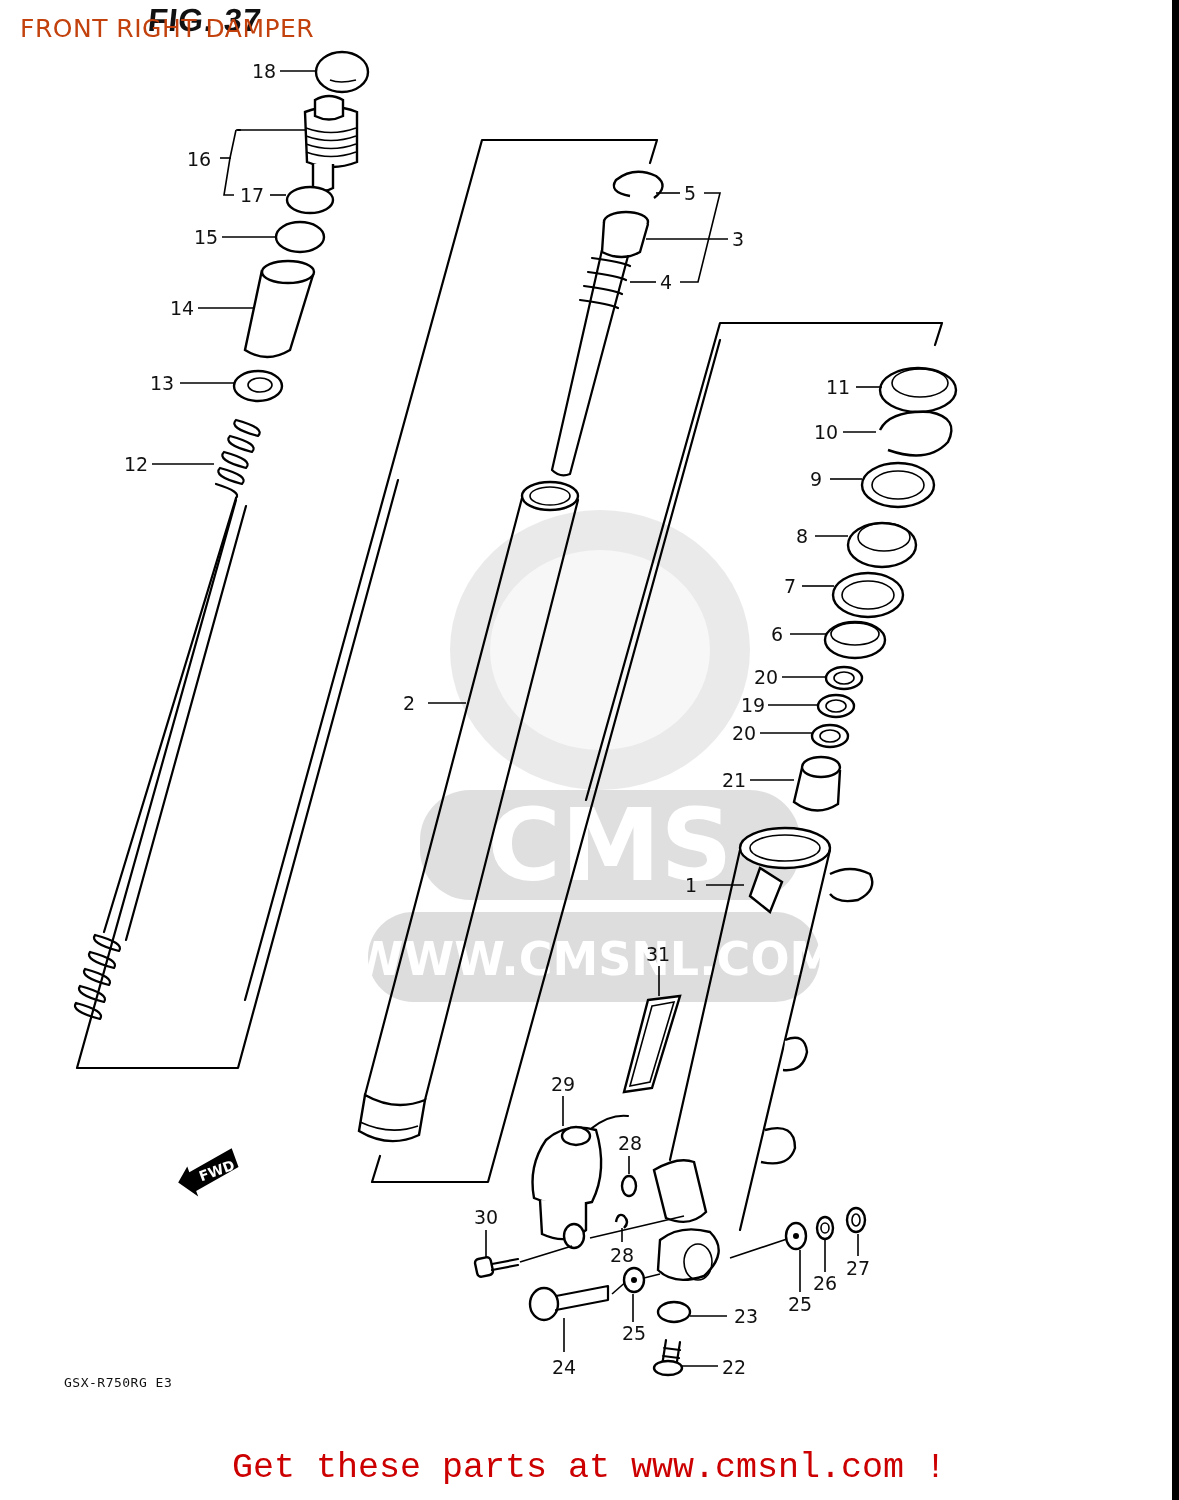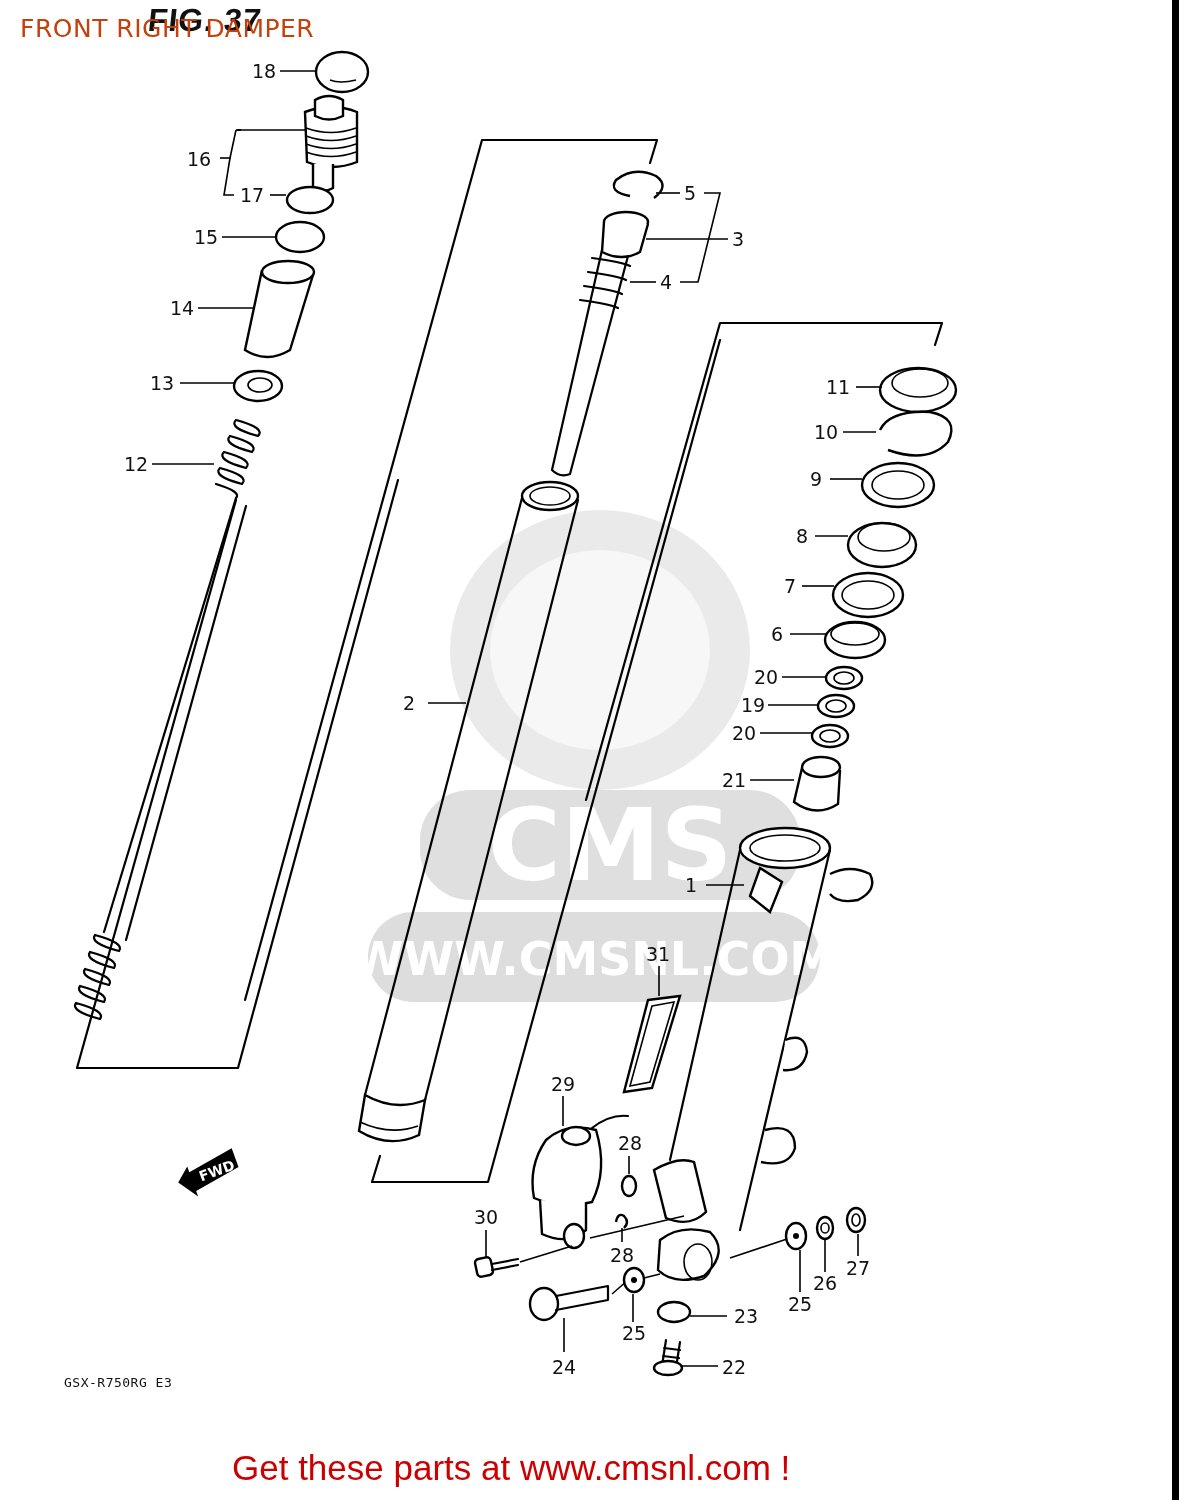--- a/index.html
+++ b/index.html
@@ -1,21 +1,21 @@
 <!DOCTYPE html>
 <html><head>
 <meta charset="utf-8">
 <style>
   html, body { margin: 0; padding: 0; background: #ffffff; }
   body { width: 1179px; height: 1500px; position: relative; overflow: hidden; font-family: "Liberation Sans", sans-serif; }
   #stage { position: absolute; left: 0; top: 0; width: 1179px; height: 1500px; }
   .page-title { position: absolute; left: 20px; top: 14px; font-family: "DejaVu Sans", sans-serif; font-size: 25px; color: #c2410c; letter-spacing: 0.5px; z-index: 5; white-space: nowrap; }
   .fig-title { position: absolute; left: 148px; top: 2px; font-family: "Liberation Sans", sans-serif; font-weight: bold; font-size: 32px; color: #111; z-index: 4; letter-spacing: 1px; transform: skewX(-6deg); }
   .model-code { position: absolute; left: 64px; top: 1375px; font-family: "DejaVu Sans Mono", monospace; font-size: 13px; color: #111; letter-spacing: 0.5px; }
-  .footer-link { position: absolute; left: 232px; top: 1448px; font-family: Liberation Sans, sans-serif; font-size: 35px; color: #cc0000; white-space: nowrap; text-decoration: none; }
+  .footer-link { position: absolute; left: 232px; top: 1448px; font-family: Liberation Mono, monospace; font-size: 35px; color: #cc0000; white-space: nowrap; text-decoration: none; }
   .right-border { position: absolute; left: 1172px; top: 0; width: 7px; height: 1500px; background: #000; }
   .wm { fill: #d9d9d9; }
   .wm-text { font-family: "DejaVu Sans", sans-serif; font-weight: bold; fill: #ffffff; }
   .ln { stroke: #000; stroke-width: 2.2; fill: none; stroke-linecap: round; stroke-linejoin: round; }
   .thin { stroke: #000; stroke-width: 1.6; fill: none; }
   .part { fill: #fff; stroke: #000; stroke-width: 2.4; }
   .lbl { font-family: "DejaVu Sans", sans-serif; font-size: 19px; fill: #111; }
 </style>
 </head>
 <body>

